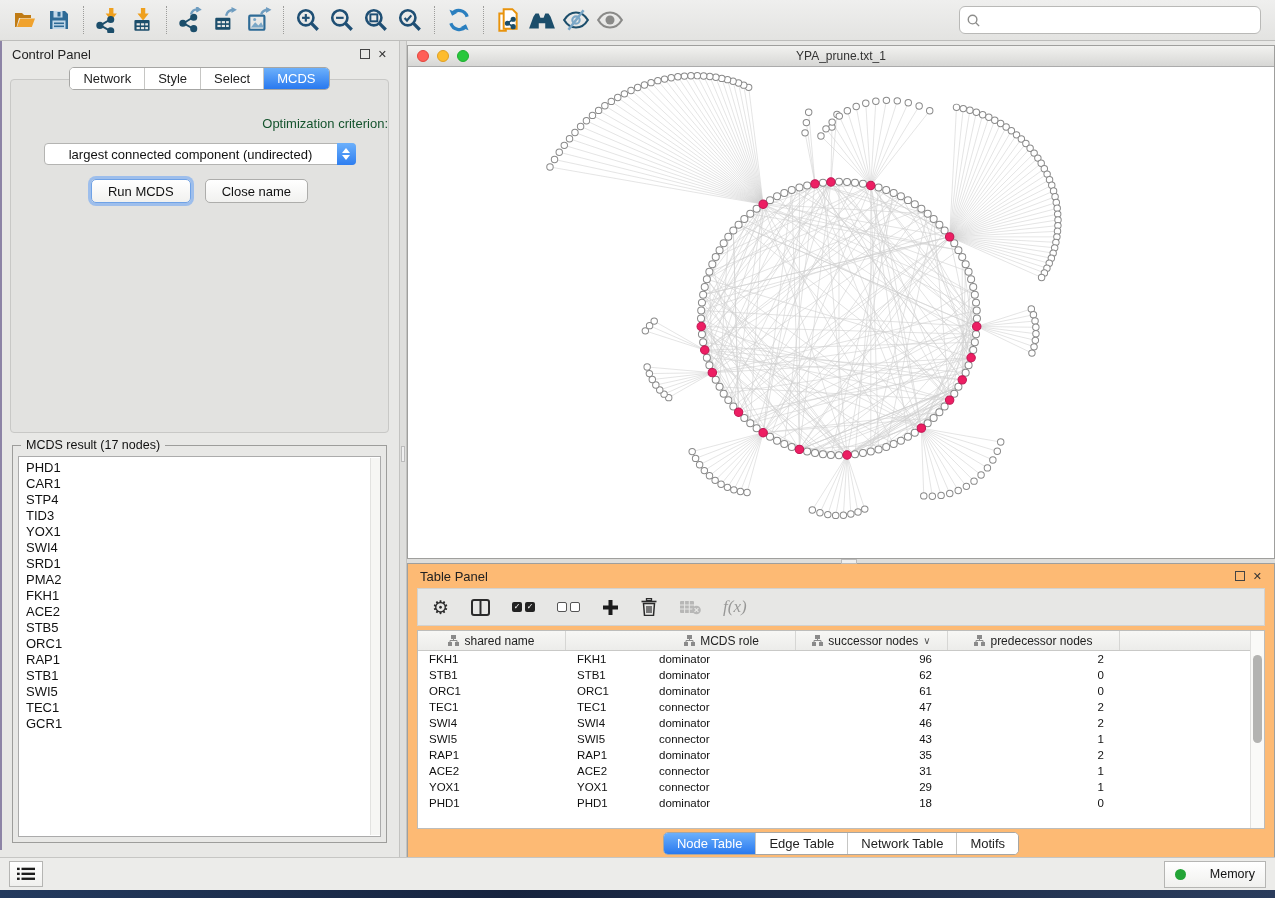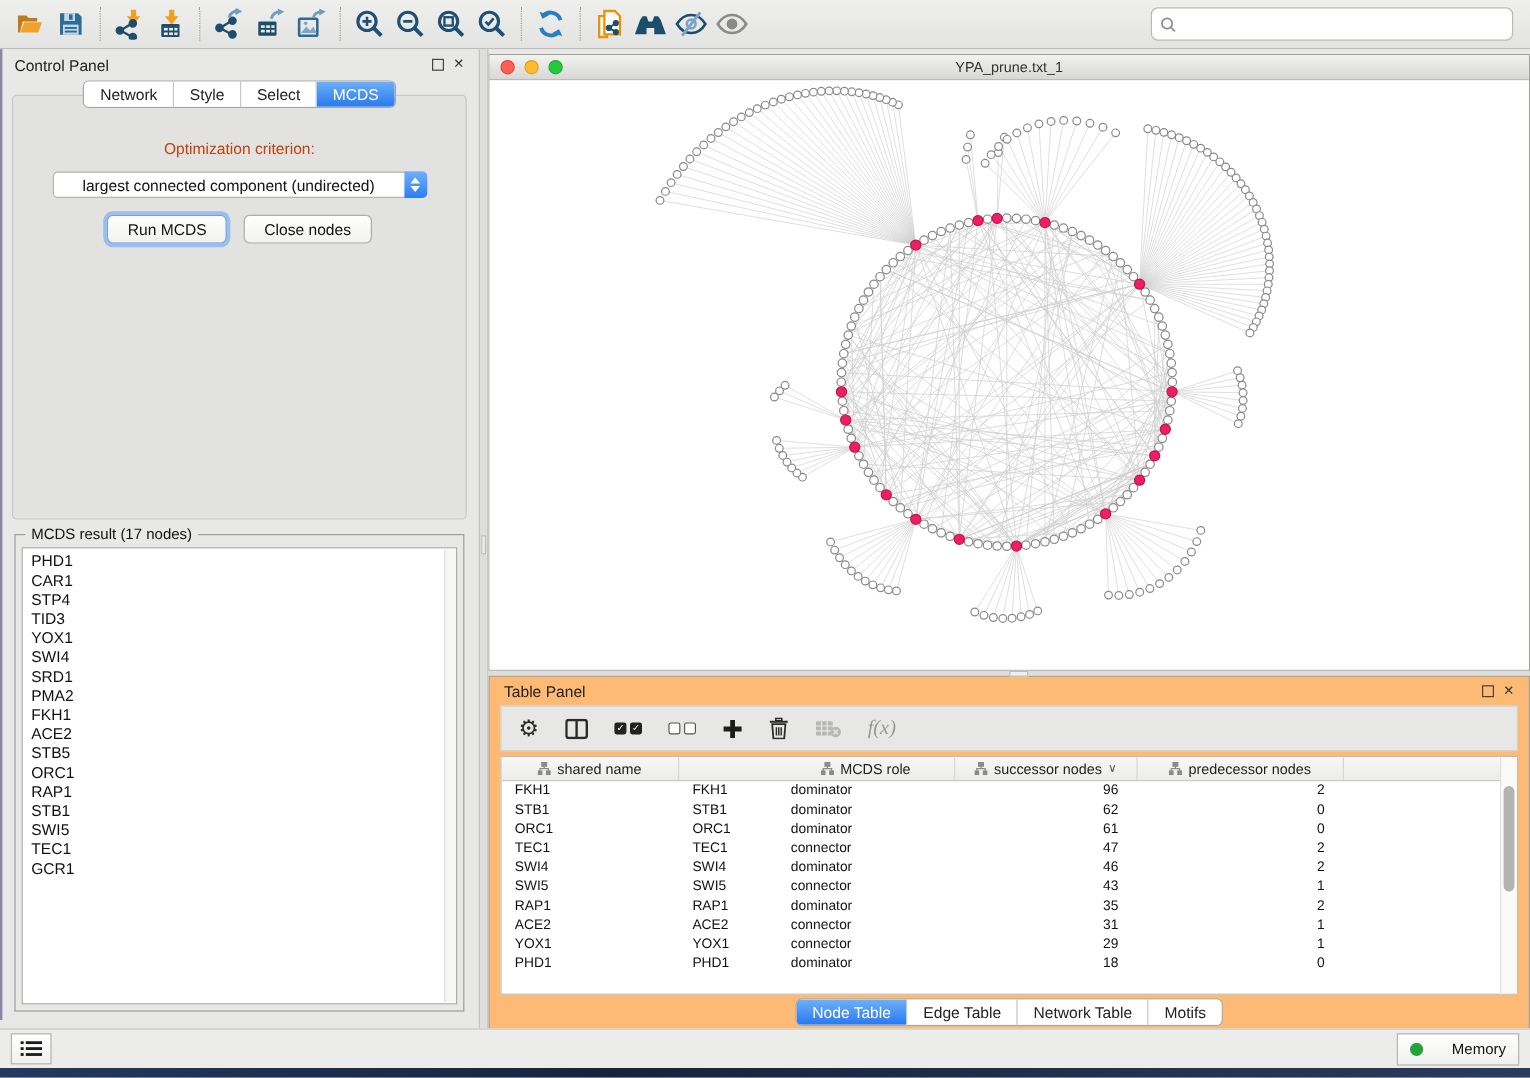--- a/index.html
+++ b/index.html
@@ -35,21 +35,21 @@
   .float-sq{font-size:11px;border:1.5px solid #444;width:8px;height:8px;display:inline-block;}
   .close-x{font-weight:bold;font-size:12px;}
 
   .seg-ctrl{display:inline-flex;background:#fff;border:1px solid #a6a6a4;border-radius:5px;overflow:hidden;height:21px;align-items:stretch;}
   .seg{padding:0 13px;font-size:13px;color:#222;display:flex;align-items:center;border-left:1px solid #c6c6c4;background:#fff;}
   .seg:first-child{border-left:none;}
   .seg.active{background:linear-gradient(#6cb0fb,#2979ef);color:#fff;}
   .cp-tabs-row{flex:none;display:flex;justify-content:center;position:relative;z-index:2;}
   .cp-tabcontent{flex:none;margin:-11px 10px 0 10px;height:354px;background:#e2e2e0;border:1px solid #c8c8c6;
                  border-radius:4px;text-align:center;padding-top:36px;box-sizing:border-box;}
-  .opt-label{font-size:13px;color:#c2410c;margin-bottom:12px;}
+  .opt-label{font-size:13px;color:#14532d;margin-bottom:12px;text-align:right;}
   .mac-select{display:inline-flex;align-items:center;width:312px;height:22px;background:#fff;border:1px solid #b4b4b2;
               border-radius:4px;box-sizing:border-box;margin-bottom:14px;position:relative;}
   .mac-select .val{flex:1;font-size:13px;text-align:center;white-space:nowrap;overflow:hidden;color:#111;}
   .stepper{width:19px;align-self:stretch;margin:-1px -1px -1px 0;background:linear-gradient(#6cb0fb,#2e7ef0);
            border-radius:0 4px 4px 0;display:flex;flex-direction:column;align-items:center;justify-content:center;gap:2px;}
   .stepper .up{width:0;height:0;border-left:4px solid transparent;border-right:4px solid transparent;border-bottom:5px solid #fff;}
   .stepper .dn{width:0;height:0;border-left:4px solid transparent;border-right:4px solid transparent;border-top:5px solid #fff;}
   .btn-row{display:flex;justify-content:center;gap:14px;}
   .btn{background:linear-gradient(#ffffff,#f1f1ef);border:1px solid #adadab;border-radius:5px;font-size:13px;color:#111;
        padding:0 16px;height:24px;display:inline-flex;align-items:center;font-family:"Liberation Sans",sans-serif;}
@@ -303,21 +303,21 @@
         <div class="opt-label">Optimization criterion:</div>
         <div class="mac-select">
           <span class="val">largest connected component (undirected)</span>
           <span class="stepper">
               <span class="up"></span>
               <span class="dn"></span>
             </span>
         </div>
         <div class="btn-row">
           <button class="btn focused">Run MCDS</button>
-          <button class="btn">Close nodes</button>
+          <button class="btn">Close name</button>
         </div>
       </div>
       <div class="mcds-group">
         <span class="mcds-legend">MCDS result (17 nodes)</span>
         <div class="mcds-list" id="mcds-list">
           <span class="sb"></span>
         <div>PHD1</div>
             <div>CAR1</div>
             <div>STP4</div>
             <div>TID3</div>

